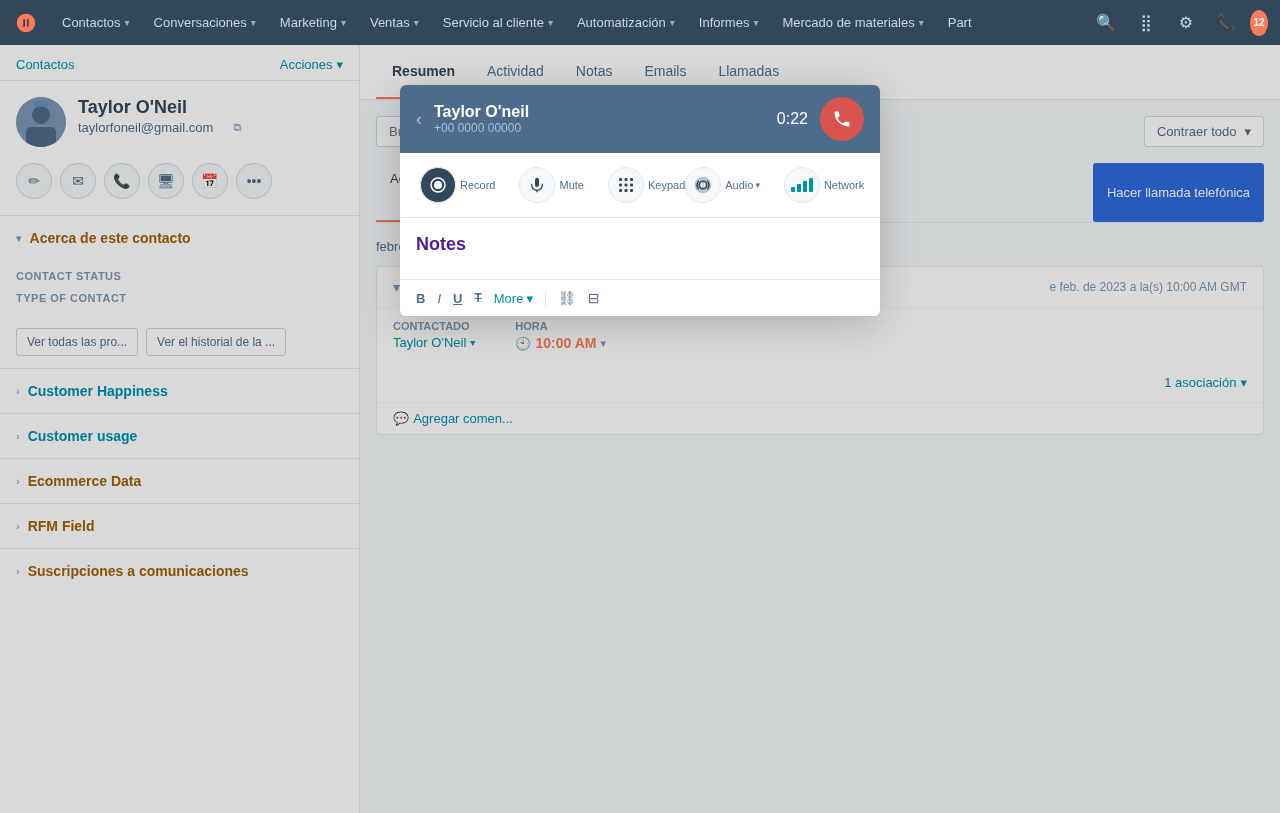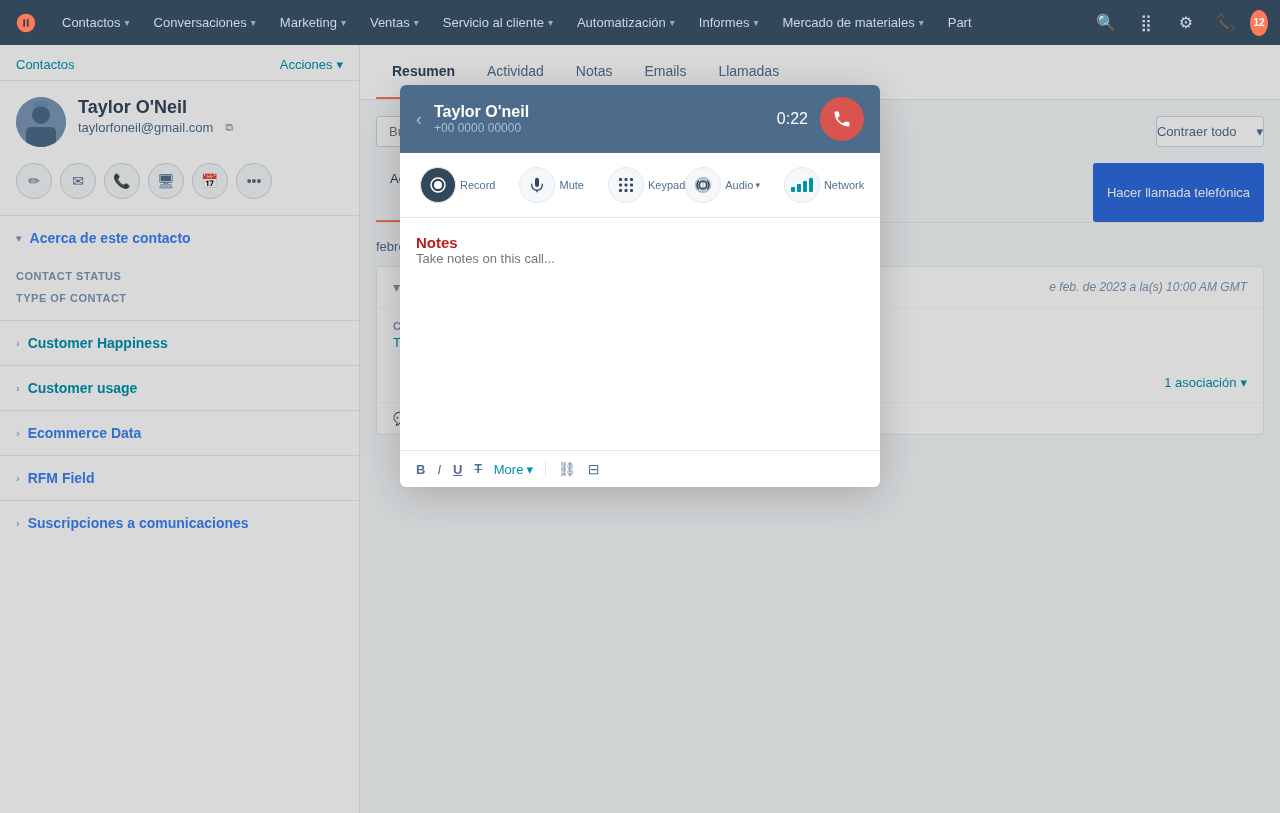--- a/index.html
+++ b/index.html
@@ -85,39 +85,39 @@
       width: 50px; height: 50px; border-radius: 50%;
       background: #7c98b6;
       display: flex; align-items: center; justify-content: center;
       overflow: hidden; flex-shrink: 0;
     }
     .contact-info h2 {
       font-size: 18px; font-weight: 600; color: #33475b;
     }
     .contact-email {
       color: #516f90; font-size: 13px;
-      display: flex; align-items: center; gap: 12px; margin-top: 2px;
+      display: flex; align-items: center; gap: 20px; margin-top: 2px;
     }
     .copy-icon { cursor: pointer; color: #7c98b6; font-size: 11px; }
     .action-buttons {
       display: flex; gap: 8px; padding: 0 16px 16px;
     }
     .action-btn {
       width: 36px; height: 36px; border-radius: 50%;
       background: #f5f8fa; border: 1px solid #cbd6e2;
       display: flex; align-items: center; justify-content: center;
       cursor: pointer; color: #516f90; font-size: 14px;
     }
     .sidebar-section {
       border-top: 1px solid #e5e8eb; padding: 14px 16px;
       display: flex; align-items: center; gap: 8px;
       cursor: pointer;
     }
     .sidebar-section-title {
-      font-size: 14px; font-weight: 600; color: #3b82f6;
+      font-size: 14px; font-weight: 600; color: #a16207;
     }
     .sidebar-section.blue-title .sidebar-section-title { color: #0091ae; }
     .section-chevron { color: #7c98b6; font-size: 11px; }
     .contact-fields { padding: 0 16px 12px; }
     .field-label { font-size: 11px; color: #7c98b6; text-transform: uppercase; letter-spacing: 0.5px; margin-bottom: 4px; margin-top: 10px; font-weight: 600; }
     .see-all-btns { display: flex; gap: 8px; padding: 8px 16px 12px; }
     .see-all-btn {
       border: 1px solid #cbd6e2; background: #fff;
       border-radius: 3px; padding: 6px 10px; font-size: 12px;
       color: #516f90; cursor: pointer;
@@ -161,22 +161,22 @@
       background: #fff;
     }
     .filter-btn {
       border: 1px solid #cbd6e2; background: #fff;
       border-radius: 3px; padding: 7px 12px; font-size: 13px;
       color: #516f90; cursor: pointer; display: flex; align-items: center; gap: 4px;
     }
     .collapse-all-btn {
       margin-left: auto;
       border: 1px solid #cbd6e2; background: #fff;
-      border-radius: 3px; padding: 7px 0; font-size: 13px;
-      color: #516f90; cursor: pointer; display: flex; align-items: center; gap: 20px;
+      border-radius: 3px; padding: 7px 12px; font-size: 13px;
+      color: #516f90; cursor: pointer; display: flex; align-items: center; gap: 8px;
     }
     .activity-tabs {
       display: flex; gap: 0; margin-bottom: 16px; border-bottom: 1px solid #e5e8eb;
     }
     .activity-tab {
       padding: 8px 14px; font-size: 13px; color: #516f90; cursor: pointer;
       border-bottom: 2px solid transparent;
     }
     .activity-tab.active { color: #33475b; border-bottom-color: #ff7a59; font-weight: 500; }
 
@@ -186,21 +186,21 @@
     .activity-card {
       background: #fff; border: 1px solid #e5e8eb; border-radius: 4px;
       margin-bottom: 12px; overflow: hidden;
     }
     .activity-card-header {
       display: flex; align-items: center; padding: 12px 16px;
       gap: 8px; cursor: pointer;
     }
     .activity-icon { color: #7c98b6; font-size: 14px; }
     .activity-title { font-size: 14px; color: #0091ae; font-weight: 500; flex: 1; }
-    .activity-date { font-size: 12px; color: #7c98b6; font-style: italic; }
+    .activity-date { font-size: 12px; color: #7c98b6; }
     .activity-body { padding: 12px 16px; border-top: 1px solid #f5f8fa; }
     .activity-field { margin-bottom: 12px; }
     .activity-field-label { font-size: 11px; color: #7c98b6; text-transform: uppercase; font-weight: 600; margin-bottom: 3px; }
     .activity-field-val { font-size: 13px; color: #33475b; display: flex; align-items: center; gap: 4px; }
     .activity-field-val a { color: #0091ae; text-decoration: none; }
     .time-field { display: flex; align-items: center; gap: 4px; }
     .time-icon { color: #7c98b6; }
     .time-val { color: #ff7a59; font-weight: 600; font-size: 14px; }
     .time-chevron { color: #7c98b6; font-size: 11px; }
     .association { color: #0091ae; font-size: 13px; cursor: pointer; display: flex; align-items: center; gap: 4px; }
@@ -261,21 +261,21 @@
       background: #f5f8fa; border: 1px solid #e5e8eb;
       display: flex; align-items: center; justify-content: center;
       font-size: 16px; color: #33475b;
     }
     .call-ctrl-label { font-size: 11px; color: #516f90; }
     .call-ctrl.active .call-ctrl-icon { background: #33475b; color: #fff; }
     .call-ctrl-right { display: flex; gap: 24px; }
     .network-bars { display: flex; gap: 2px; align-items: flex-end; }
     .bar { background: #0091ae; border-radius: 1px; width: 4px; }
     .notes-area { padding: 16px; }
-    .notes-title { font-size: 15px; font-weight: 600; color: #b91c1c; margin-bottom: 0; }
+    .notes-title { font-size: 18px; font-weight: 600; color: #4c1d95; margin-bottom: 8px; }
     .notes-textarea {
       width: 100%; border: none; outline: none;
       font-size: 13px; color: #7c98b6; resize: none;
       font-family: inherit; min-height: 180px;
     }
     .notes-toolbar {
       border-top: 1px solid #e5e8eb;
       padding: 10px 16px;
       display: flex; align-items: center; gap: 12px;
     }
@@ -386,20 +386,24 @@
     <div class="sidebar-section">
       <span class="section-chevron">▾</span>
       <span class="sidebar-section-title">Acerca de este contacto</span>
     </div>
 
     <div class="contact-fields">
       <div class="field-label">Contact Status</div>
       <div class="field-label">Type of Contact</div>
     </div>
 
+    <div class="see-all-btns">
+      <button class="see-all-btn">Ver todas las pro...</button>
+      <button class="see-all-btn">Ver el historial de la ...</button>
+    </div>
 
     <div class="sidebar-section blue-title">
       <span class="section-chevron">›</span>
       <span class="sidebar-section-title">Customer Happiness</span>
     </div>
 
     <div class="sidebar-section blue-title">
       <span class="section-chevron">›</span>
       <span class="sidebar-section-title">Customer usage</span>
     </div>
@@ -575,21 +579,20 @@
               <div class="bar" style="height:14px"></div>
             </div>
           </div>
           <span class="call-ctrl-label">Network</span>
         </div>
       </div>
     </div>
 
     <div class="notes-area">
       <div class="notes-title">Notes</div>
-      <textarea class="notes-textarea" placeholder="Take notes on this call..." style=""></textarea>
     </div>
 
     <div class="notes-toolbar">
       <span class="fmt-btn">B</span>
       <span class="fmt-btn italic">I</span>
       <span class="fmt-btn underline">U</span>
       <span class="fmt-btn strike" style="color:#516f90;font-size:12px">T</span>
       <div class="more-btn">
         <span>More</span>
         <span>▾</span>

